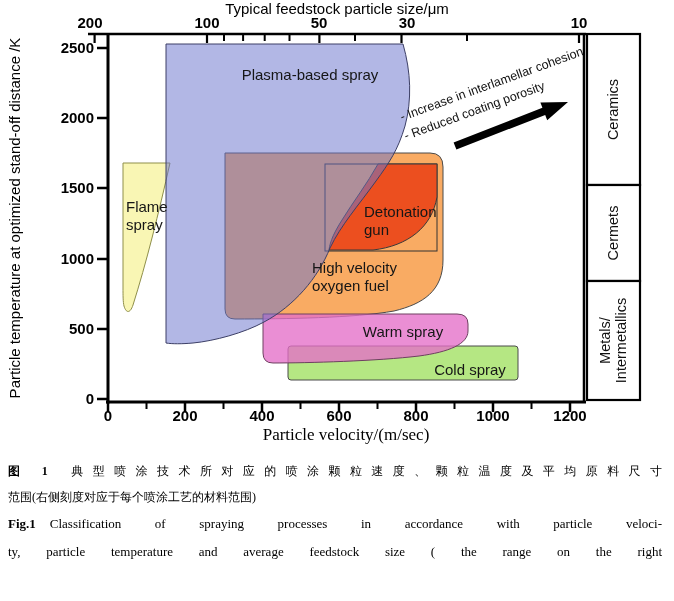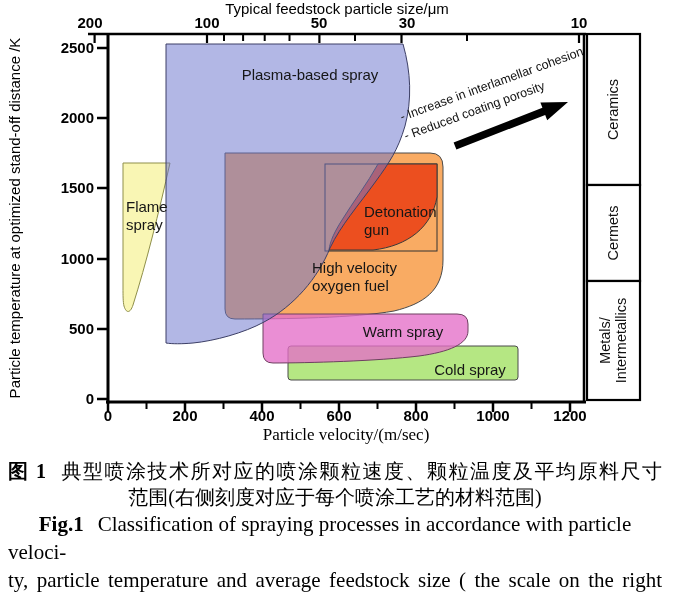--- a/index.html
+++ b/index.html
@@ -5,23 +5,23 @@
   html,body{margin:0;padding:0;background:#fff;}
   .page{width:674px;height:601px;background:#fff;font-family:"Liberation Sans",sans-serif;overflow:hidden;}
   svg text{fill:#000;}
   .ticknum{font:bold 15px "Liberation Sans",sans-serif;}
   .axtitle{font:15px "Liberation Sans",sans-serif;}
   .serifax{font:17px "Liberation Serif",serif;}
   .region-label{font:15px "Liberation Sans",sans-serif;fill:#161616;}
   .anno{font:12.5px "Liberation Sans",sans-serif;fill:#111;}
   .boxlab{font:14.5px "Liberation Sans",sans-serif;fill:#111;}
   .caption{padding:4px 12px 0 8px;}
-  .caption p{margin:0;text-align:center;}
-  .zh{font-family:"Liberation Serif",serif;font-size:20px;line-height:26px;color:#000;}
-  .en{font-family:"Liberation Serif",serif;font-size:21px;line-height:28px;color:#000;}
+  .caption p{margin:0;}
+  .zh{font-family:"Liberation Serif",serif;font-size:12px;line-height:26px;color:#000;}
+  .en{font-family:"Liberation Serif",serif;font-size:13px;line-height:28px;color:#000;}
   .j{text-align:justify;text-align-last:justify;}
   .sp{display:inline-block;width:14px;}
 </style>
 </head>
 <body>
 
 <div class="page">
 
 <svg width="674" height="450" viewBox="0 0 674 450" xmlns="http://www.w3.org/2000/svg">
 
@@ -89,16 +89,16 @@
   <text class="boxlab" transform="translate(618,109.5) rotate(-90)" text-anchor="middle">Ceramics</text>
   <text class="boxlab" transform="translate(618,233) rotate(-90)" text-anchor="middle">Cermets</text>
   <text class="boxlab" transform="translate(610,340.5) rotate(-90)" text-anchor="middle">Metals/</text>
   <text class="boxlab" transform="translate(626,340.5) rotate(-90)" text-anchor="middle">Intermetallics</text>
 </svg>
 
 <div class="caption">
   <p class="zh j"><b>图 1</b><span class="sp"></span><span>典型喷涂技术所对应的喷涂颗粒速度、颗粒温度及平均原料尺寸</span></p>
   <p class="zh"><span>范围(右侧刻度对应于每个喷涂工艺的材料范围)</span></p>
   <p class="en j"><b>Fig.1</b><span class="sp"></span><span>Classification of spraying processes in accordance with particle veloci-</span></p>
-  <p class="en j"><span>ty, particle temperature and average feedstock size ( the scale on the right</span></p>
+  <p class="en j"><span>ty, particle temperature and average feedstock size ( the range on the right</span></p>
 </div>
 
 </div>
 
 </body></html>

